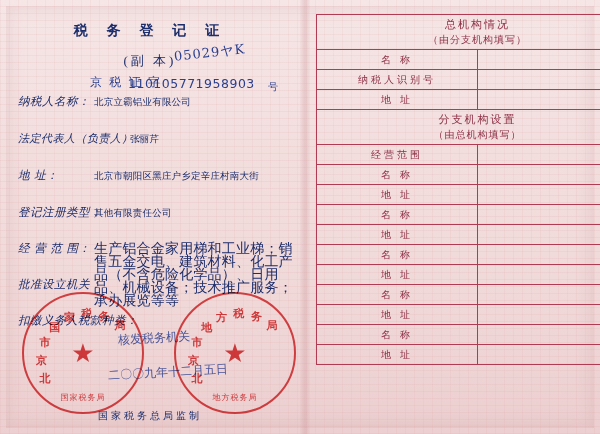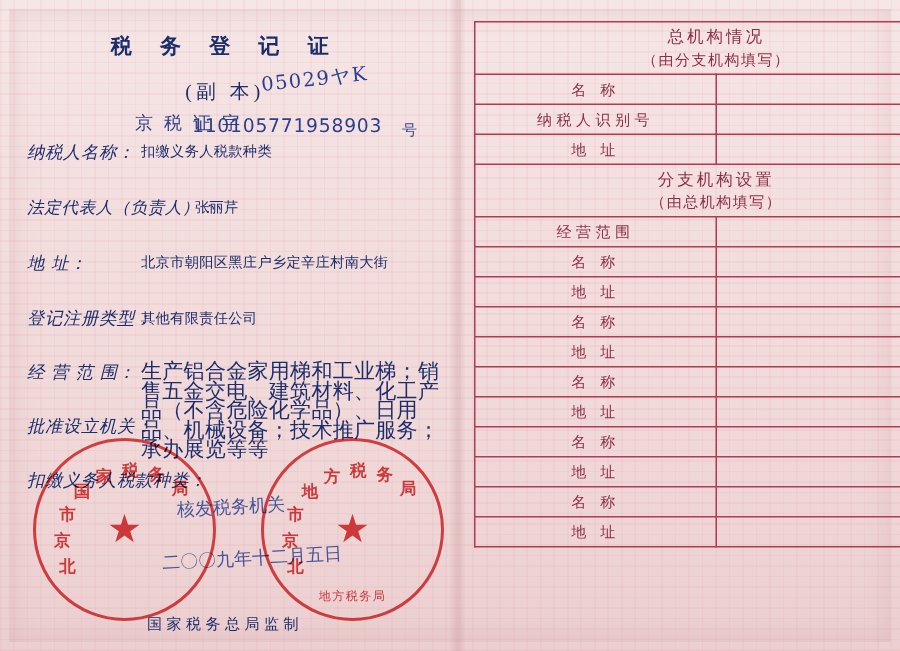--- a/index.html
+++ b/index.html
@@ -161,21 +161,21 @@
     <div class="title">税 务 登 记 证</div>
     <div class="subtitle">(副 本)</div>
     <div class="serial-hand">05029ヤK</div>
 
     <div class="certline">京 税 证 字</div>
     <div class="certno">110105771958903</div>
     <div class="certno-suffix">号</div>
 
     <div class="row" style="top:94px;">
       <div class="lbl">纳税人名称：</div>
-      <div class="val">扣缴义务人税款种类</div>
+      <div class="val">北京立霸铝业有限公司</div>
     </div>
 
     <div class="row" style="top:131px;">
       <div class="lbl" style="width:110px;font-size:11px;">法定代表人（负责人）：</div>
       <div class="val" style="left:112px;">张丽芹</div>
     </div>
 
     <div class="row" style="top:168px;">
       <div class="lbl">地        址：</div>
       <div class="val">北京市朝阳区黑庄户乡定辛庄村南大街</div>
@@ -209,20 +209,21 @@
         <span style="transform:rotate(-112deg) translate(0,-47px) rotate(112deg);">北</span>
         <span style="transform:rotate(-90deg) translate(0,-47px) rotate(90deg);">京</span>
         <span style="transform:rotate(-68deg) translate(0,-47px) rotate(68deg);">市</span>
         <span style="transform:rotate(-46deg) translate(0,-47px) rotate(46deg);">国</span>
         <span style="transform:rotate(-24deg) translate(0,-47px) rotate(24deg);">家</span>
         <span style="transform:rotate(-2deg) translate(0,-47px) rotate(2deg);">税</span>
         <span style="transform:rotate(20deg) translate(0,-47px) rotate(-20deg);">务</span>
         <span style="transform:rotate(42deg) translate(0,-47px) rotate(-42deg);">局</span>
       </div>
       <div class="star">★</div>
+      <div class="bottomtext">国家税务局</div>
     </div>
 
     <div class="seal" style="left:174px;top:292px;width:118px;height:118px;">
       <div class="arc">
         <span style="transform:rotate(-112deg) translate(0,-47px) rotate(112deg);">北</span>
         <span style="transform:rotate(-90deg) translate(0,-47px) rotate(90deg);">京</span>
         <span style="transform:rotate(-68deg) translate(0,-47px) rotate(68deg);">市</span>
         <span style="transform:rotate(-46deg) translate(0,-47px) rotate(46deg);">地</span>
         <span style="transform:rotate(-24deg) translate(0,-47px) rotate(24deg);">方</span>
         <span style="transform:rotate(-2deg) translate(0,-47px) rotate(2deg);">税</span>

